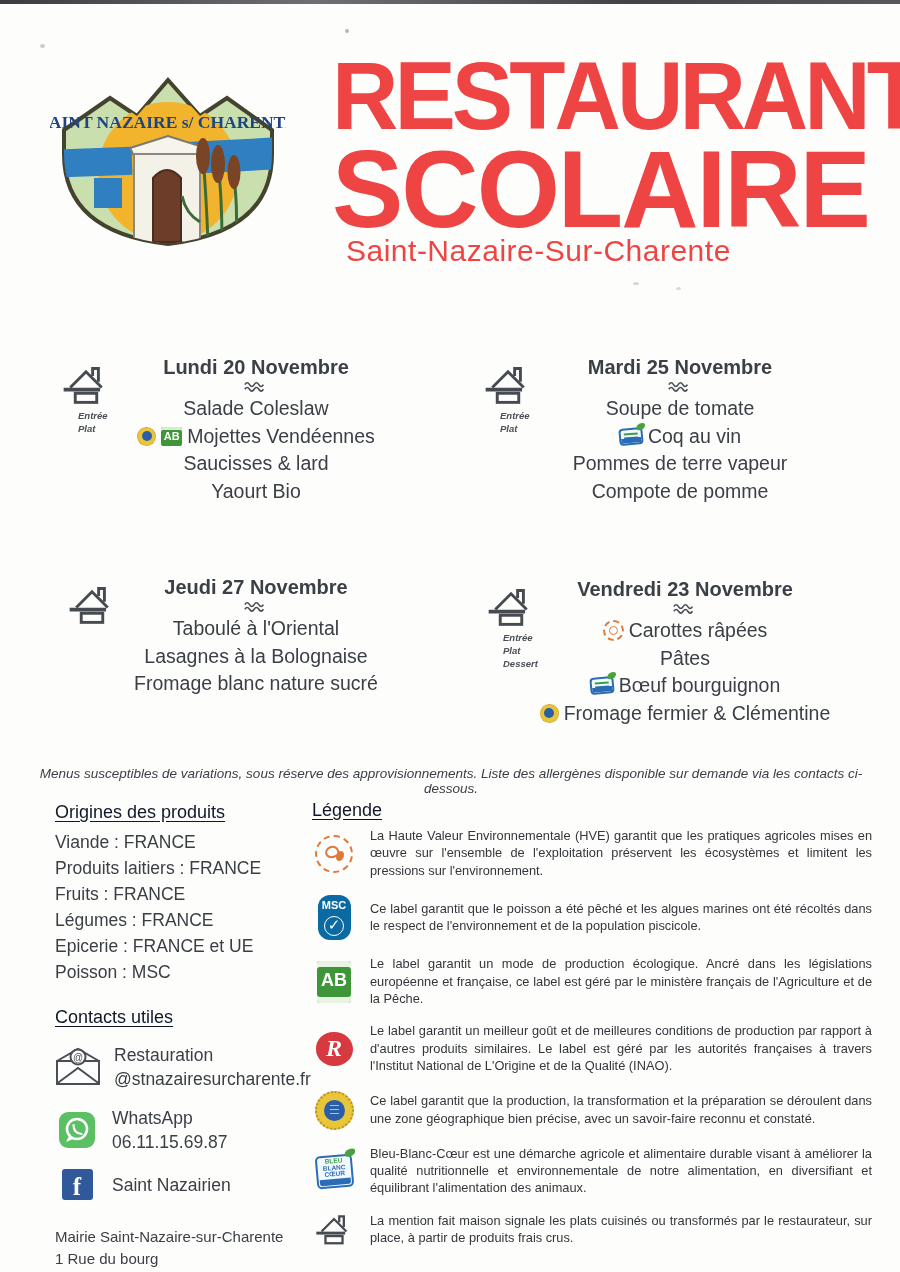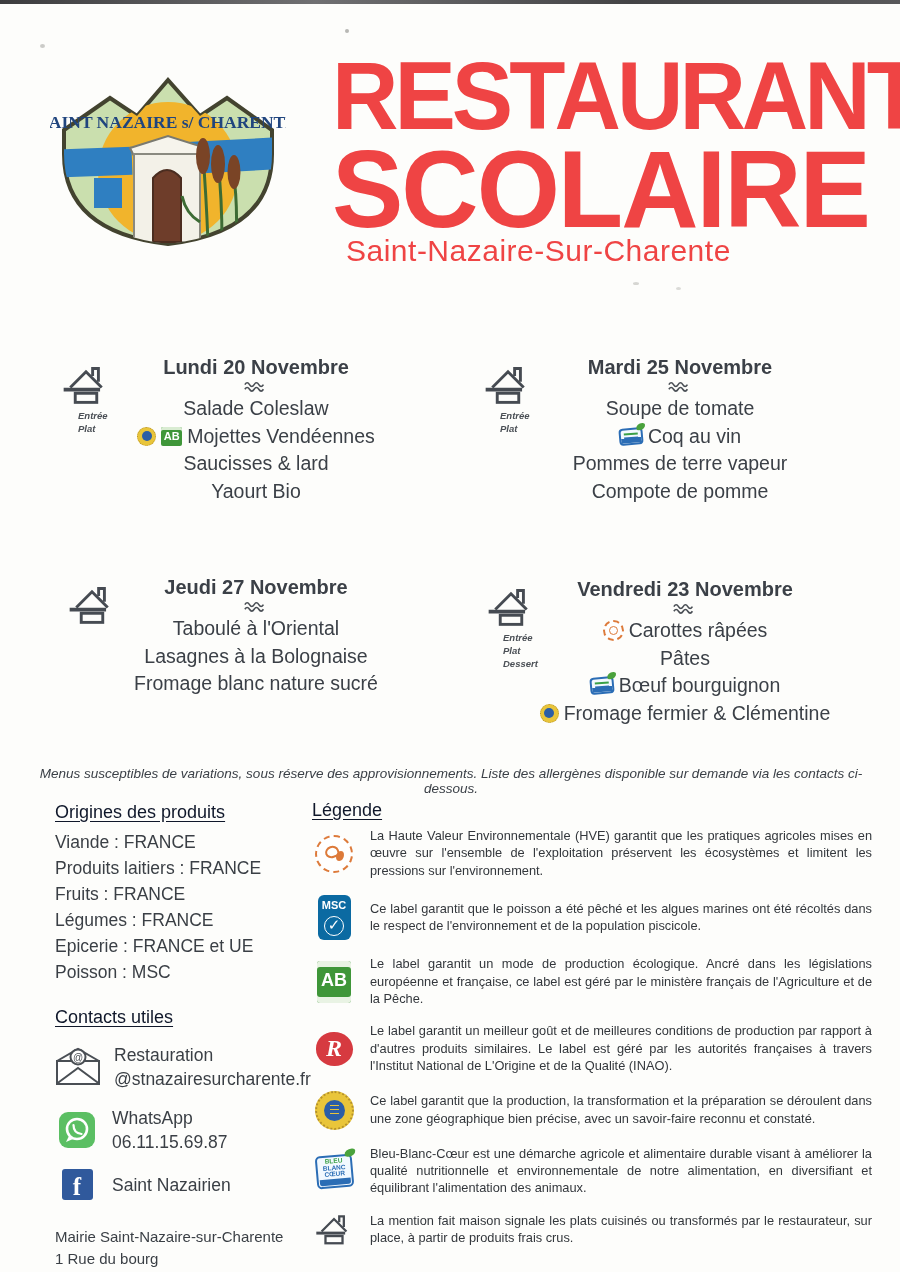--- a/index.html
+++ b/index.html
@@ -64,21 +64,21 @@
 
   
   .legend{position:absolute;left:312px;top:800px;width:560px;}
   .legend-row{display:flex;gap:14px;margin-bottom:15px;align-items:center;}
   .legend-ic{flex:0 0 44px;display:flex;justify-content:center;padding-top:1px;}
   .legend-text{flex:1;font-size:12.8px;line-height:17.4px;font-weight:500;text-align:justify;color:#33373c;}
 
   .l-hve{width:38px;height:38px;border-radius:50%;border:2.5px dashed #dd7a3a;box-sizing:border-box;position:relative;background:#fff;}
   .l-hve::before{content:"";position:absolute;left:8px;top:9px;width:10px;height:8px;border:2px solid #dd7a3a;border-radius:50% 50% 0 50%;transform:rotate(-20deg);}
   .l-hve::after{content:"";position:absolute;right:7px;top:14px;width:8px;height:10px;background:#dd7a3a;border-radius:60% 40% 60% 40%;}
-  .l-msc{width:33px;height:45px;background:#0b6aa2;border-radius:6px;color:#fff;text-align:center;}
+  .l-msc{width:33px;height:45px;background:#0b6aa2;border-radius:12px;color:#fff;text-align:center;}
   .l-msc .msc-t{font-size:11px;font-weight:700;line-height:15px;padding-top:3px;letter-spacing:0;}
   .l-msc .msc-f{font-size:15px;line-height:16px;border:1.5px solid #fff;border-radius:50%;width:20px;height:20px;margin:3px auto 0;box-sizing:border-box;}
   .l-ab{width:34px;height:42px;background:#3f9639;border-radius:3px;color:#fff;text-align:center;font-size:18px;font-weight:700;line-height:38px;
         box-shadow:inset 0 6px 0 #e9f3e4, inset 0 -6px 0 #e9f3e4;}
   .l-lr{width:37px;height:34px;background:#d63a40;border-radius:48% 52% 50% 50%;color:#fff;text-align:center;
         font-family:"Liberation Serif",serif;font-style:italic;font-weight:700;font-size:24px;line-height:33px;}
   .l-igp{width:39px;height:39px;border-radius:50%;background:#e9c53a;border:2.5px dotted #b5912a;box-sizing:border-box;position:relative;}
   .l-igp::before{content:"";position:absolute;inset:7px;border-radius:50%;background:#2b5ea7;}
   .l-igp::after{content:"";position:absolute;left:13px;right:13px;top:16px;height:1.5px;background:#e9c53a;
         box-shadow:0 4px 0 #e9c53a,0 -4px 0 #e9c53a;}

